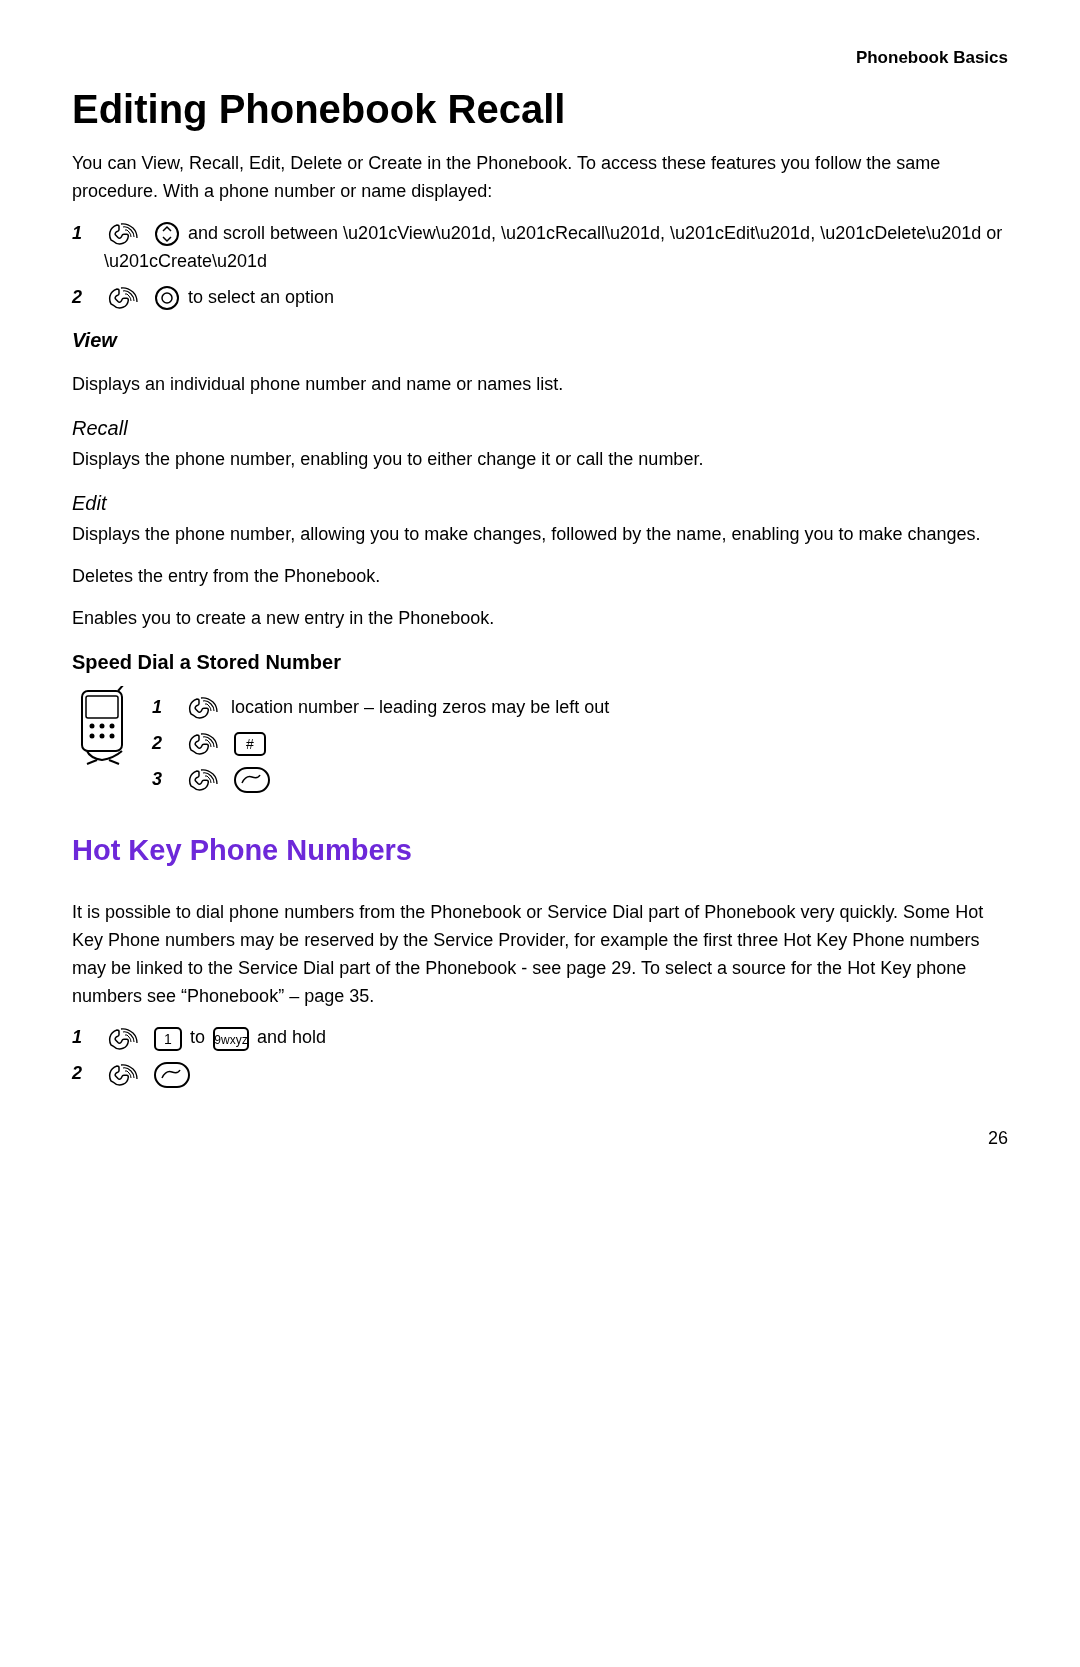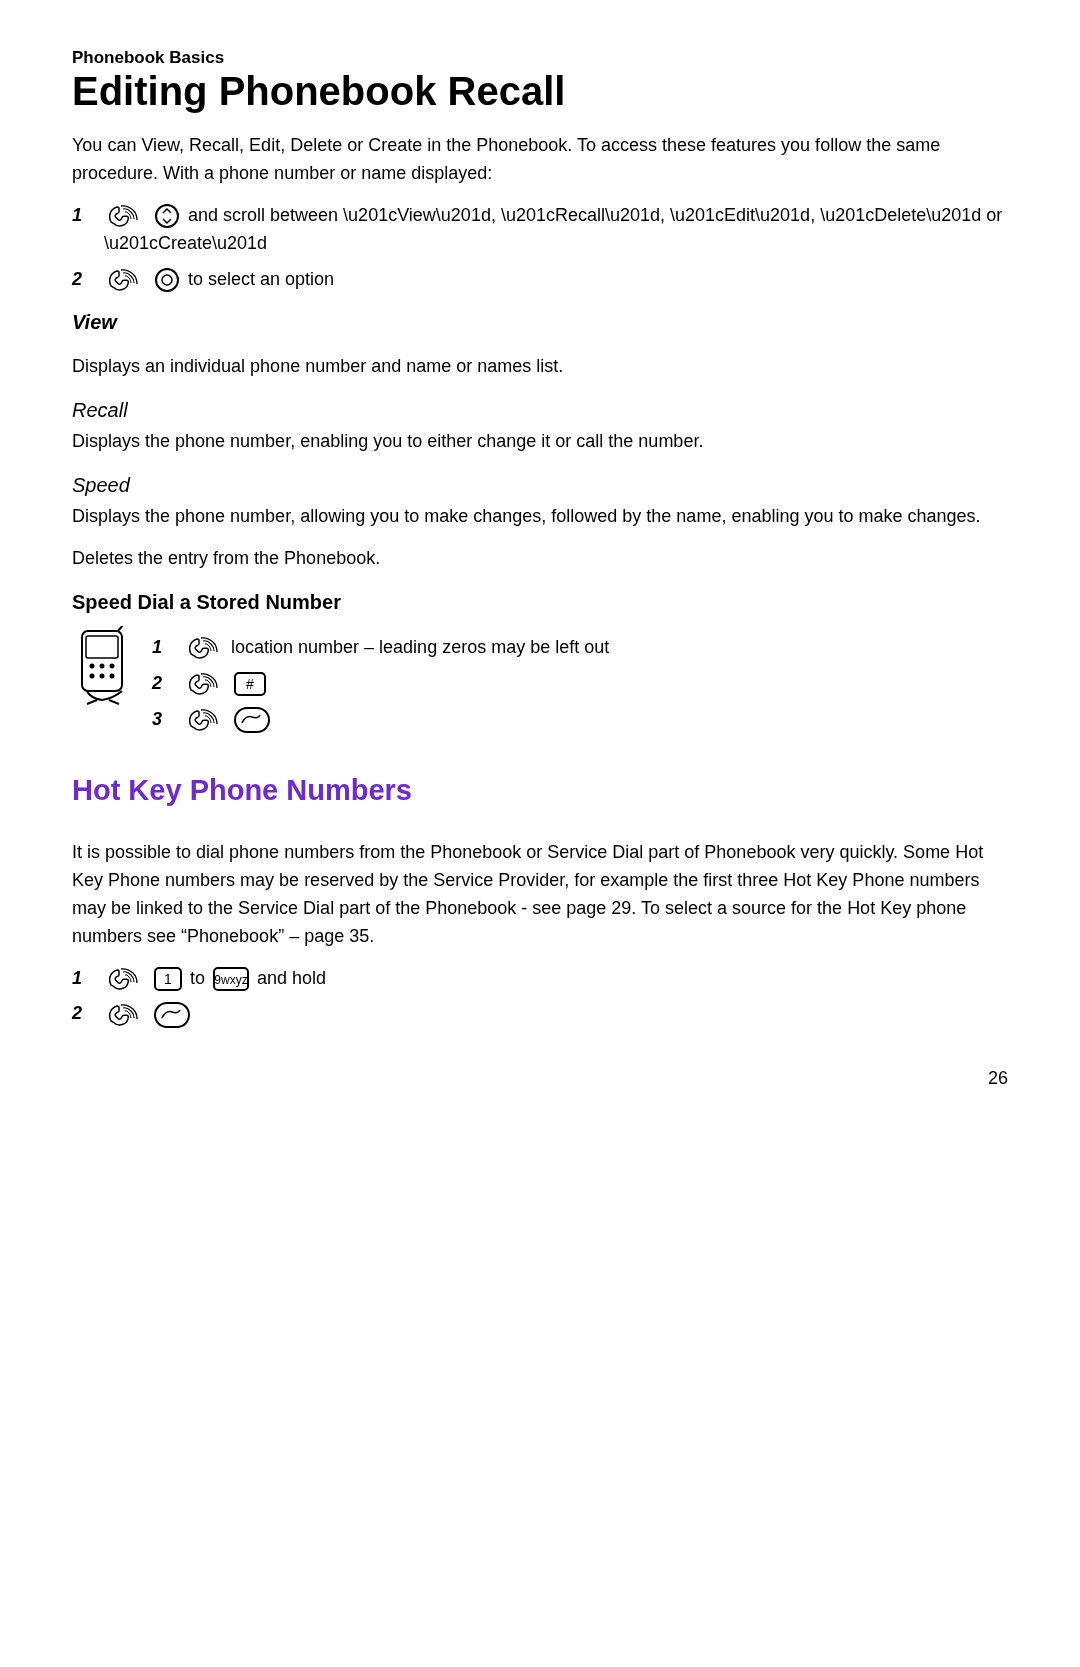--- a/index.html
+++ b/index.html
@@ -14,21 +14,23 @@
       font-size: 18px;
       color: #000000;
       width: 1080px;
       min-height: 1667px;
       padding: 48px 72px 60px 72px;
     }
 
     .section-label {
       font-size: 17px;
       font-weight: bold;
-      color: #000;
+      margin-bottom: 18px;
+      color: #000;
+      text-align: right;
     }
 
     .main-heading {
       font-size: 40px;
       font-weight: 900;
       margin-bottom: 18px;
       color: #000;
       line-height: 1.15;
     }
 
@@ -187,29 +189,30 @@
   <h2 class="sub-heading">View</h2>
   <p class="body-text">Displays an individual phone number and name or names list.</p>
 </div>
 
 <div>
   <h2 class="sub-heading-bold">Recall</h2>
   <p class="body-text">Displays the phone number, enabling you to either change it or call the number.</p>
 </div>
 
 <div>
-  <h2 class="sub-heading-bold">Speed</h2>
+  <h2 class="sub-heading-bold">Edit</h2>
   <p class="body-text">Displays the phone number, allowing you to make changes, followed by the name, enabling you to make changes.</p>
 </div>
 
 <div>
   <p class="body-text">Deletes the entry from the Phonebook.</p>
 </div>
 
 <div>
+  <p class="body-text">Enables you to create a new entry in the Phonebook.</p>
 </div>
 
 <div>
   <h2 class="speed-dial-heading">Speed Dial a Stored Number</h2>
 
   <div class="speed-dial-section">
 
     <div class="phone-icon">
       <svg width="68" height="80" viewBox="0 0 68 80">
 

